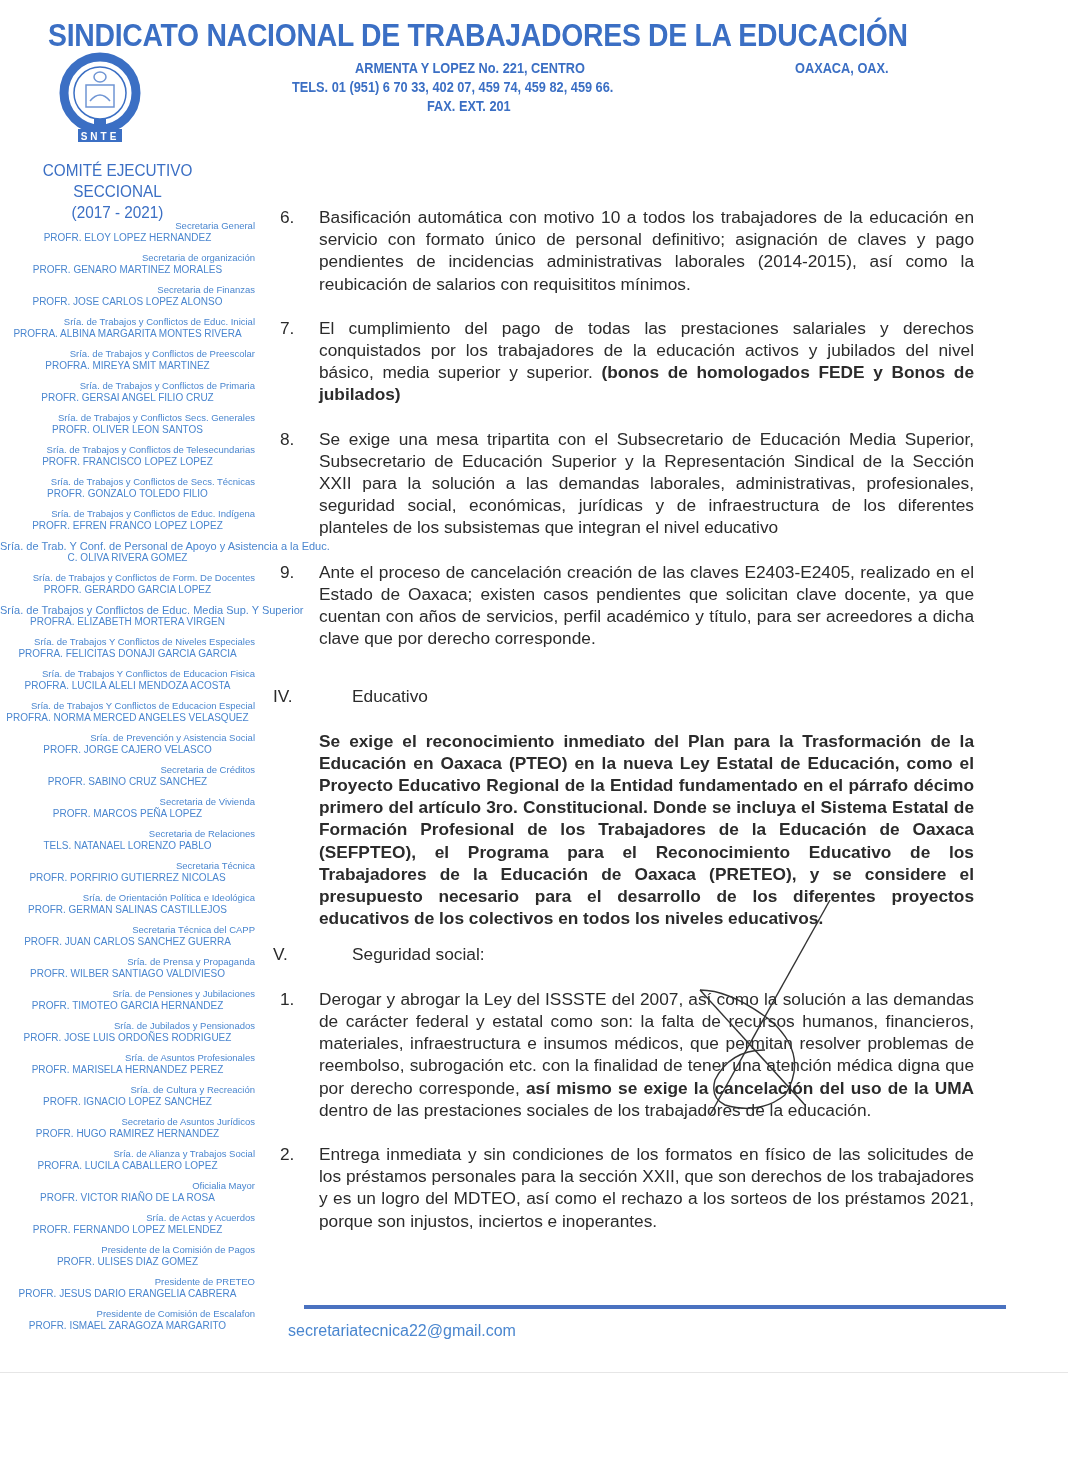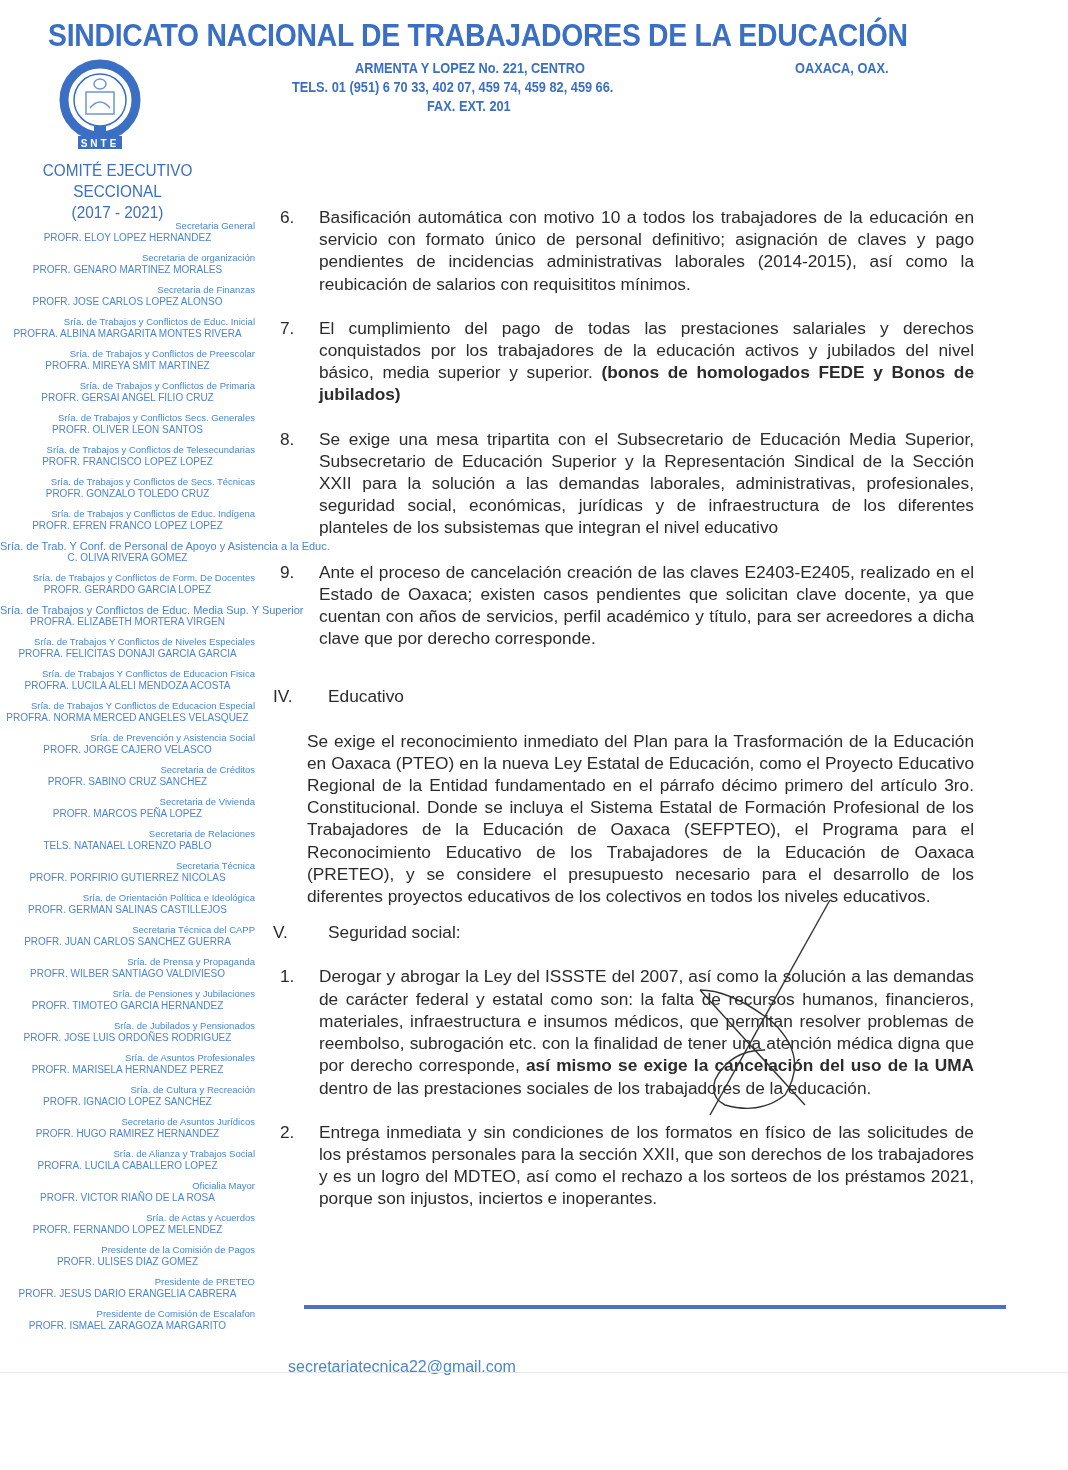--- a/index.html
+++ b/index.html
@@ -11,46 +11,46 @@
     font-family: "Liberation Sans", sans-serif; font-weight: bold; font-size: 30.5px;
     color: #3b6fc4; letter-spacing: -0.3px; transform: scaleX(0.93); transform-origin: left top;
     white-space: nowrap; }
   .addr { position: absolute; font-weight: bold; font-size: 14.5px; color: #3b6fc4;
     white-space: nowrap; transform: scaleX(0.88); transform-origin: left top; }
   .addr-street { left: 355px; top: 60px; }
   .addr-city { left: 795px; top: 60px; }
   .addr-tels { left: 292px; top: 79px; }
   .addr-fax { left: 427px; top: 98px; }
 
-  .logo { position: absolute; left: 50px; top: 56px; width: 100px; height: 100px; }
+  .logo { position: absolute; left: 50px; top: 49px; width: 100px; height: 100px; }
   .committee { position: absolute; left: 0; top: 160px; width: 235px; text-align: center;
     color: #3b6fc4; font-size: 17px; line-height: 21px; transform: scaleX(0.9); transform-origin: center top; }
 
   
   .roster { position: absolute; left: 0; top: 220px; width: 255px; }
   .member { text-align: right; margin-bottom: 8px; color: #4a86cf; line-height: 12px; }
   .member .role { font-size: 9.5px; display: block; white-space: nowrap; }
   .member .name { font-size: 10px; display: block; white-space: nowrap; text-align: center; }
   .member .role.tiny { font-size: 11px; }
 
   
   .body { position: absolute; left: 280px; top: 206px; width: 694px; font-size: 17.3px;
     line-height: 22.2px; color: #2b2b2b; }
   .item { display: flex; margin-bottom: 22px; }
   .item .num { width: 39px; flex: none; }
   .item .txt { flex: 1; text-align: justify; }
   .b { font-weight: bold; }
-  .section { display: flex; margin: 0 0 22px 0; }
+  .section { display: flex; margin: 0 0 22px 0; gap: 24px; }
   .section .roman { width: 55px; flex: none; margin-left: -7px; }
   .section .heading { font-weight: normal; }
-  .para { margin-left: 27px; text-align: justify; margin-bottom: 14px; }
+  .para { margin-left: 39px; text-align: justify; margin-bottom: 14px; font-weight: bold; }
 
   .rule { position: absolute; left: 304px; top: 1305px; width: 702px; height: 4px;
     background: #4a72c0; }
-  .email { position: absolute; left: 288px; top: 1358px; font-size: 16px; color: #4a86cf; }
+  .email { position: absolute; left: 288px; top: 1322px; font-size: 16px; color: #4a86cf; }
   .foot-line { position: absolute; left: 0; top: 1372px; width: 1068px; height: 1px; background: #e6e6e6; }
   .signature { position: absolute; left: 670px; top: 880px; width: 170px; height: 240px; pointer-events: none; }
 </style>
 </head>
 <body>
 
 <div class="org-title">SINDICATO NACIONAL DE TRABAJADORES DE LA EDUCACIÓN</div>
 <div class="addr addr-street">ARMENTA Y LOPEZ No. 221, CENTRO</div>
 <div class="addr addr-city">OAXACA, OAX.</div>
 <div class="addr addr-tels">TELS. 01 (951) 6 70 33, 402 07, 459 74, 459 82, 459 66.</div>
@@ -101,21 +101,21 @@
     <div class="member">
       <span class="role">Sría. de Trabajos y Conflictos Secs. Generales</span>
       <span class="name">PROFR. OLIVER LEON SANTOS</span>
     </div>
     <div class="member">
       <span class="role">Sría. de Trabajos y Conflictos de Telesecundarias</span>
       <span class="name">PROFR. FRANCISCO LOPEZ LOPEZ</span>
     </div>
     <div class="member">
       <span class="role">Sría. de Trabajos y Conflictos de Secs. Técnicas</span>
-      <span class="name">PROFR. GONZALO TOLEDO CRUZ</span>
+      <span class="name">PROFR. GONZALO TOLEDO FILIO</span>
     </div>
     <div class="member">
       <span class="role">Sría. de Trabajos y Conflictos de Educ. Indígena</span>
       <span class="name">PROFR. EFREN FRANCO LOPEZ LOPEZ</span>
     </div>
     <div class="member">
       <span class="role tiny">Sría. de Trab. Y Conf. de Personal de Apoyo y Asistencia a la Educ.</span>
       <span class="name">C. OLIVA RIVERA GOMEZ</span>
     </div>
     <div class="member">

